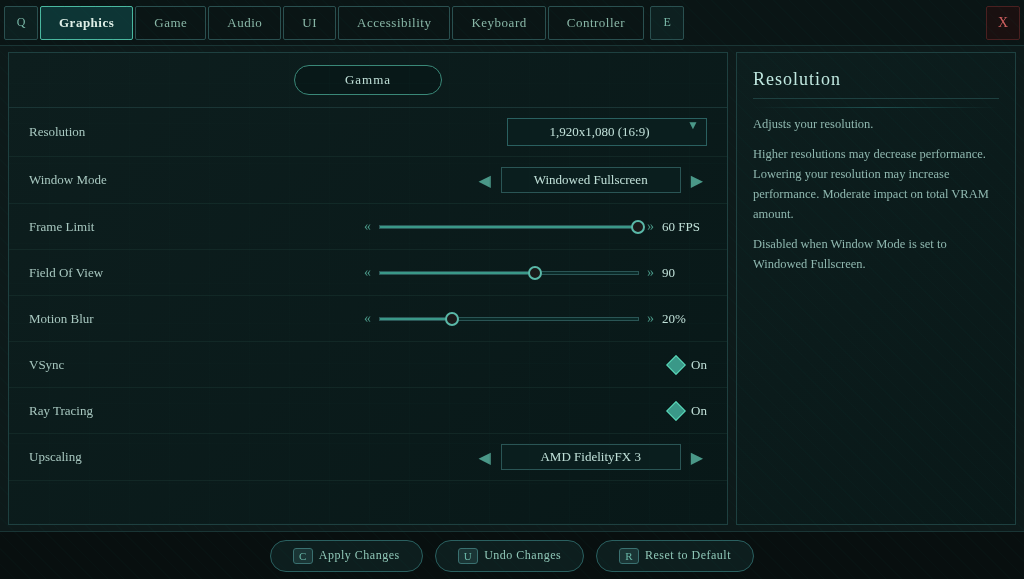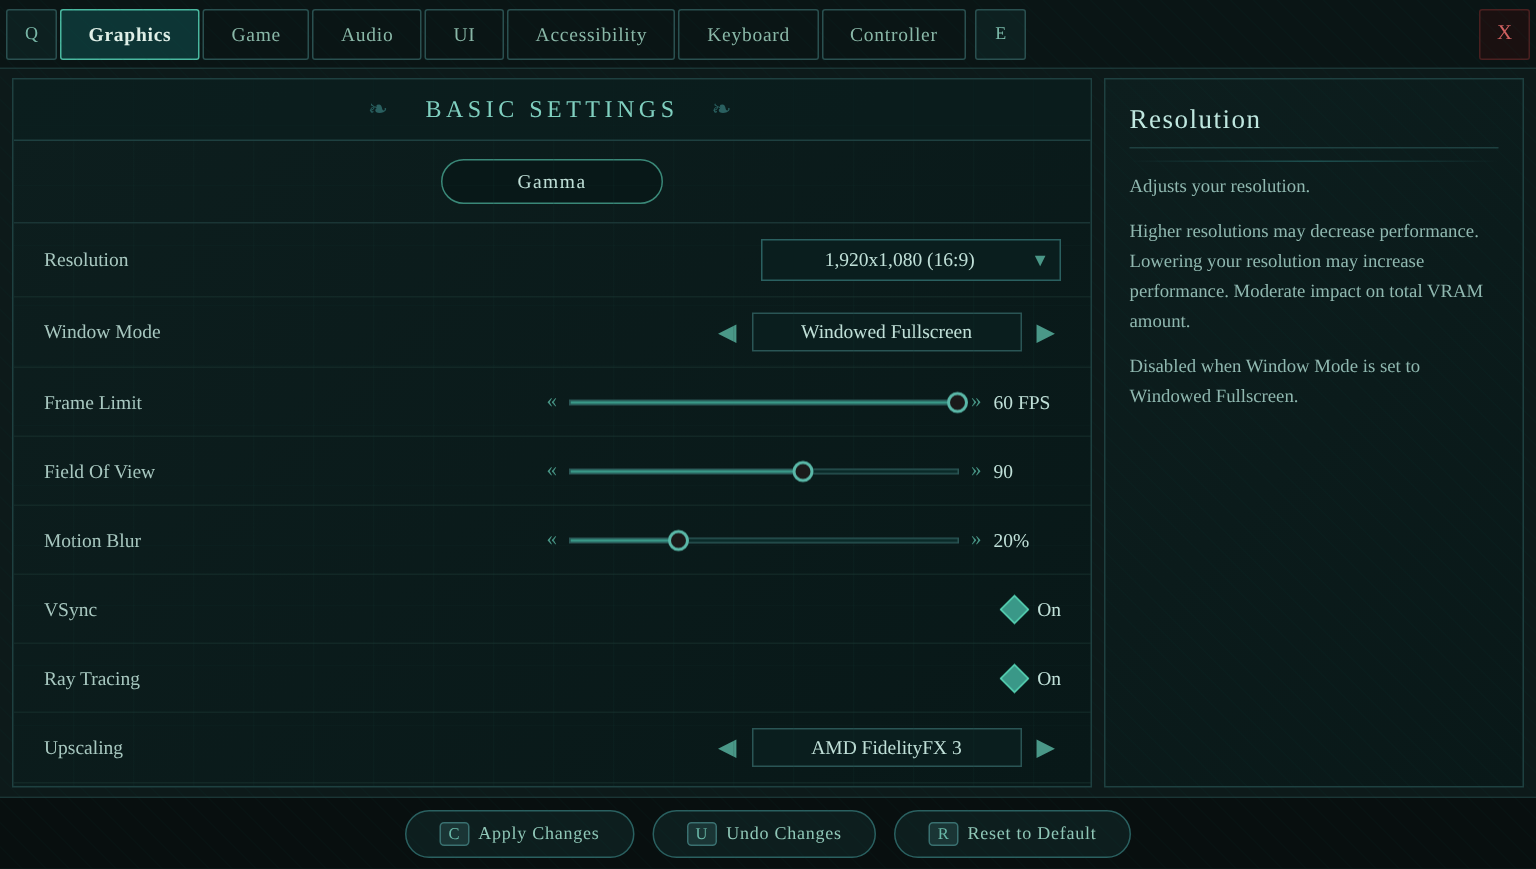--- a/index.html
+++ b/index.html
@@ -197,21 +197,21 @@
       font-size: 13px;
       cursor: pointer;
       position: relative;
       min-width: 200px;
       text-align: center;
     }
 
     .dropdown-wrapper {
       position: relative;
       display: inline-flex;
-      align-items: center;
+      align-items: flex-start;
     }
 
     .dropdown-wrapper .dd-arrow {
       position: absolute;
       right: 8px;
       color: #4a9888;
       font-size: 12px;
       pointer-events: none;
     }
 
@@ -422,23 +422,20 @@
   </div>
 
   <div class="nav-close">
     <span>X</span>
   </div>
 </div>
 
 <div class="main-content">
 
   <div class="settings-panel">
-    <div class="panel-title">
-      <span>Basic Settings</span>
-    </div>
 
     <div class="gamma-container">
       <button class="gamma-btn">
         <span>Gamma</span>
       </button>
     </div>
 
     <div class="settings-list">
 
       <div class="setting-row">

